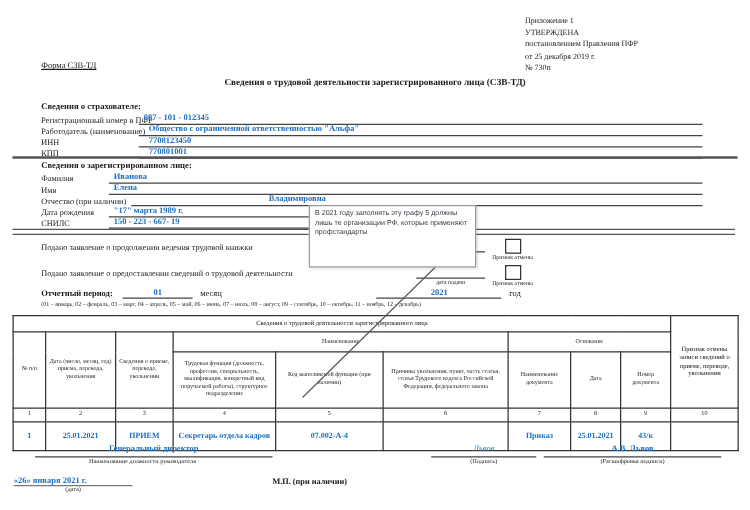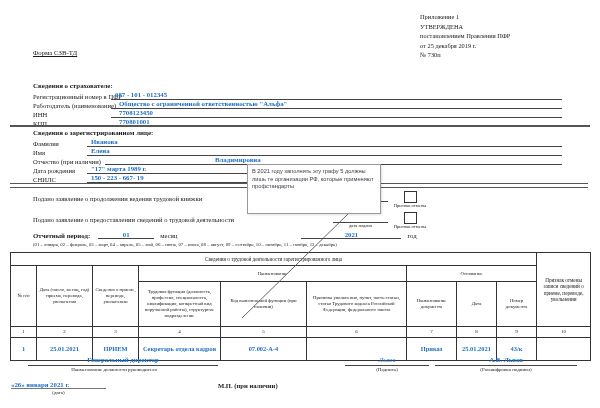--- a/index.html
+++ b/index.html
@@ -79,20 +79,21 @@
 
   <div class="corner">
     <div>Приложение 1</div>
     <div>УТВЕРЖДЕНА</div>
     <div>постановлением Правления ПФР</div>
     <div>от 25 декабря 2019 г.</div>
     <div>№ 730п</div>
   </div>
 
   <div class="form-label">Форма СЗВ-ТД</div>
+  <div class="doc-title">Сведения о трудовой деятельности зарегистрированного лица (СЗВ-ТД)</div>
 
   <div class="sec" style="top:82px;">
     <div class="sec-h">Сведения о страхователе:</div>
     <div class="frow">
       <span class="lbl lbl-w74">Регистрационный номер в ПФР</span>
       <span class="val">087 - 101 - 012345</span>
     </div>
     <div class="frow">
       <span class="lbl lbl-w74">Работодатель (наименование)</span>
       <span class="val pad8">Общество с ограниченной ответственностью "Альфа"</span>

